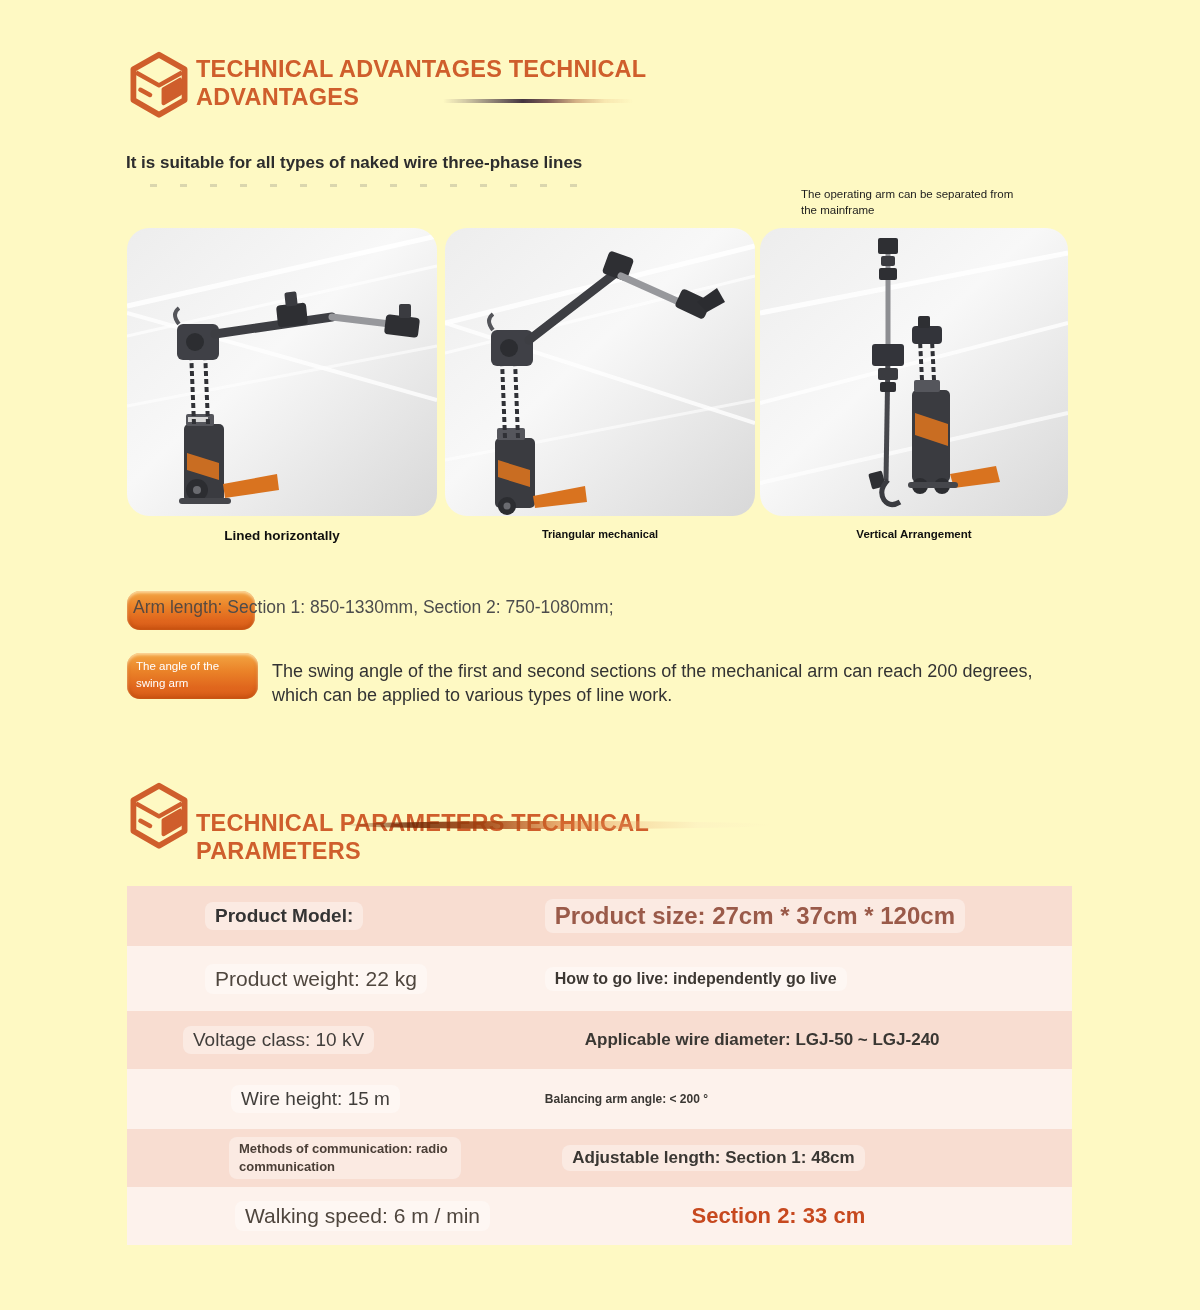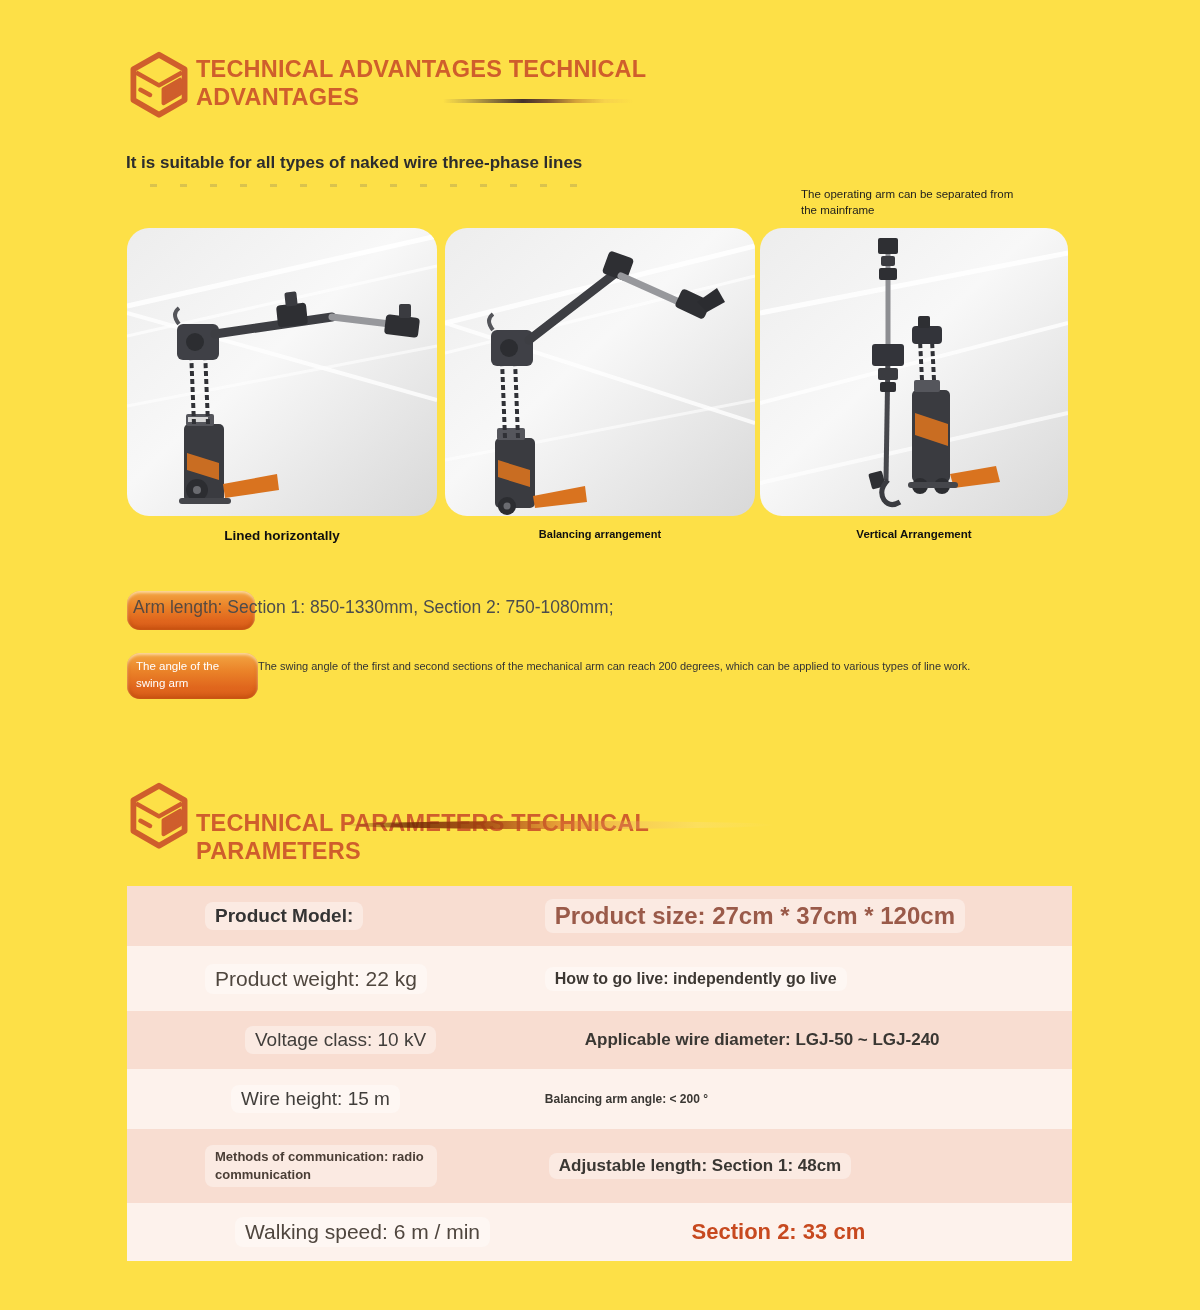--- a/index.html
+++ b/index.html
@@ -1,18 +1,18 @@
 <!DOCTYPE html>
 <html><head>
 <meta charset="utf-8">
 <style>
   * { margin:0; padding:0; box-sizing:border-box; }
   html,body { background:#ffffff; }
   body { font-family:"Liberation Sans", sans-serif; }
-  .page { position:relative; width:1200px; height:1310px; background:#fde047; overflow:hidden; }
+  .page { position:relative; width:1200px; height:1310px; background:#fef9c3; overflow:hidden; }
 
   
   .section-icon { position:absolute; width:64px; height:74px; }
   .icon-adv { left:127px; top:49px; }
   .icon-par { left:127px; top:780px; }
   .section-heading { position:absolute; width:455px; font-size:23.5px; line-height:1.2;
     color:#cf5e2c; font-weight:600; letter-spacing:0.2px; }
   .heading-adv { left:196px; top:55px; }
   .heading-par { left:196px; top:786px;margin-top:23px; }
 
@@ -46,38 +46,38 @@
   
   .badge { position:absolute; border-radius:13px;
     background:linear-gradient(180deg,#f3a643 0%, #ea8228 40%, #e0661d 75%, #db5f1a 100%);
     box-shadow:inset 0 2px 3px rgba(255,230,180,0.8), inset 0 -3px 4px rgba(170,60,0,0.45); }
   .badge-arm { left:127px; top:591px; width:128px; height:39px; }
   .badge-angle { left:127px; top:653px; width:131px; height:46px;
     color:#fff; font-size:11.5px; line-height:1.45; padding:5px 8px 0 9px; }
   .feature-line { position:absolute; left:133px; top:597px; width:920px;
     font-size:17.5px; color:#584a40; }
   .feature-line .rest { color:#4c4c4c; }
-  .feature-desc { position:absolute; left:258px; top:659px; width:810px;
-    font-size:11px; line-height:1.35; color:#333; }
+  .feature-desc { position:absolute; left:272px; top:659px; width:810px;
+    font-size:18px; line-height:1.35; color:#333; }
 
   
   .ptable { position:absolute; left:127px; top:886px; width:945px; }
   .prow { display:grid; grid-template-columns:44% 56%; align-items:center; }
   .prow.dark  { background:#f8ddd1; }
   .prow.light { background:#fdf2ec; }
   .cell-l { padding-left:78px; }
   .cell-r { padding-left:2px; }
   .hl { background:rgba(255,255,255,0.38); padding:3px 10px; display:inline-block;border-radius:8px; }
   .r1 { height:60px; } .r2 { height:65px; } .r3 { height:58px; }
-  .r4 { height:60px; } .r5 { height:74px; } .r6 { height:58px; }
+  .r4 { height:60px; } .r5 { height:58px;padding-left:24px; } .r6 { height:58px; }
   .r1 .cell-l { font-size:19px; font-weight:700; color:#343434; }
   .r1 .cell-r { font-size:24px; font-weight:700; color:#9a5a49; }
   .r2 .cell-l { font-size:21px; color:#4f463e; }
   .r2 .cell-r { font-size:16px; font-weight:700; color:#3d3833; }
-  .r3 .cell-l { font-size:19px; color:#413e3b; padding-left:118px; }
+  .r3 .cell-l { font-size:19px; color:#413e3b; padding-left:56px; }
   .r3 .cell-r { font-size:17px; font-weight:700; color:#3a3733;margin-left:40px; }
   .r4 .cell-l { font-size:19px; color:#413e3b; padding-left:104px; }
   .r4 .cell-r { font-size:12px; font-weight:700; color:#3a3733; }
   .r5 .cell-l { font-size:13px; font-weight:700; color:#4a3e36; line-height:1.4; }
   .r5 .cell-l .hl { width:232px; }
   .r5 .cell-r { font-size:17px; font-weight:700; color:#3a3733; padding-left:6px; }
   .r6 .cell-l { font-size:21px; color:#4f463e;margin-left:30px; }
   .r6 .cell-r { font-size:22px; font-weight:700; color:#c7491f; text-align:center; padding-right:60px; }
 </style>
 </head>
@@ -210,21 +210,21 @@
         <rect x="158" y="88" width="12" height="12" rx="2" fill="#2e2f33"></rect>
         <circle cx="160" cy="258" r="8" fill="#2c2d31"></circle>
           <circle cx="182" cy="258" r="8" fill="#2c2d31"></circle>
         <path d="M190 246 L236 238 L240 254 L194 260 Z" fill="#d9731f"></path>
         <rect x="148" y="254" width="50" height="6" rx="3" fill="#45464b"></rect>
       </g>
     </svg>
   </figure>
 
   <figcaption class="caption cap-1">Lined horizontally</figcaption>
-  <figcaption class="caption cap-2">Balancing arrangement</figcaption>
+  <figcaption class="caption cap-2">Triangular mechanical</figcaption>
   <figcaption class="caption cap-3">Vertical Arrangement</figcaption>
 
   <div class="badge badge-arm"></div>
   <p class="feature-line">
     <span>Arm length:</span>
     <span class="rest">Section 1: 850-1330mm, Section 2: 750-1080mm;</span>
   </p>
 
   <div class="badge badge-angle">The angle of the swing arm</div>
   <p class="feature-desc">The swing angle of the first and second sections of the mechanical arm can reach 200 degrees, which can be applied to various types of line work.</p>

